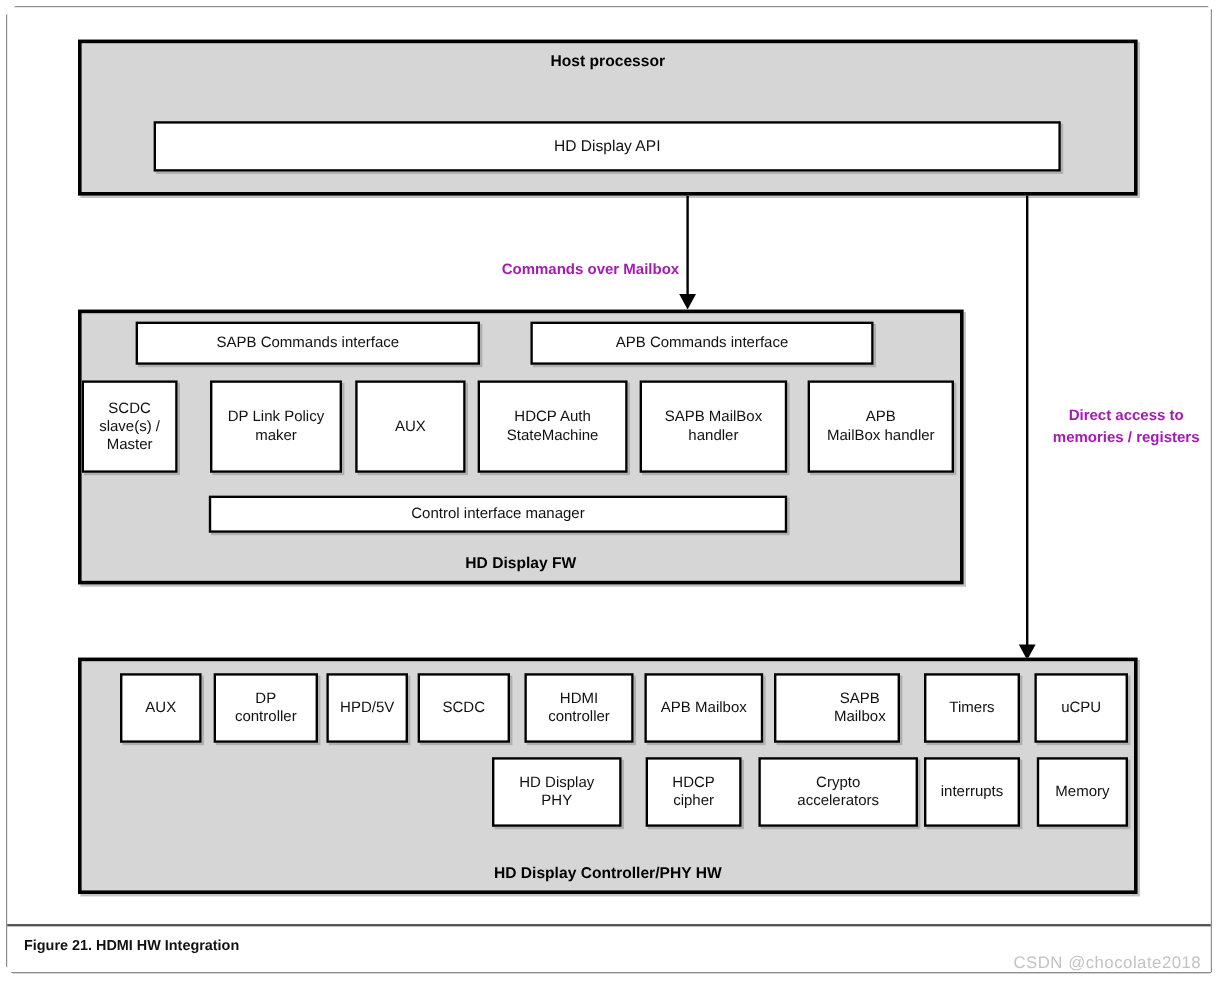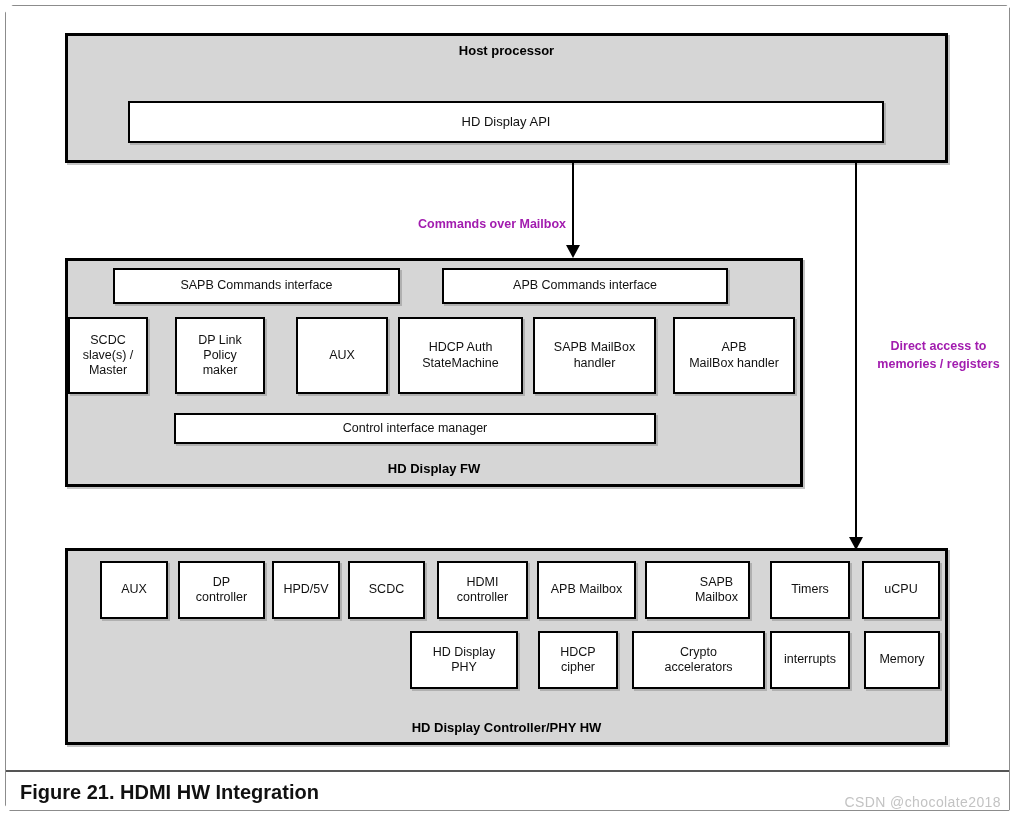--- a/index.html
+++ b/index.html
@@ -92,21 +92,21 @@
   
   .caption-rule {
     position: absolute;
     left: 6px;
     width: 1003px;
     height: 2px;
     background: #555555;
   }
   .caption-text {
     position: absolute;
-    font-size: 20px;
+    font-size: 12px;
     font-weight: bold;
     color: #111111;
     white-space: nowrap;
   }
   .watermark {
     position: absolute;
     font-size: 14px;
     color: #c3c3c3;
     white-space: nowrap;
     letter-spacing: 0.4px;
@@ -133,21 +133,21 @@
   <div class="arrow-label" style="left:866px; top:357px; width:145px; text-align:center;">memories / registers</div>
 
   <div class="grp" style="left:65px; top:258px; width:738px; height:229px;"></div>
 
   <div class="leafbox" style="left:113px; top:268px; width:287px; height:36px;">SAPB Commands interface</div>
   <div class="leafbox" style="left:442px; top:268px; width:286px; height:36px;">APB Commands interface</div>
 
   <div class="leafbox" style="left:68px; top:317px; width:80px; height:77px; white-space:pre-line;">SCDC
 slave(s) /
 Master</div>
-  <div class="leafbox" style="left:175px; top:317px; width:90px; height:77px; white-space:pre-line;">DP Link Policy
+  <div class="leafbox" style="left:175px; top:317px; width:110px; height:77px; white-space:pre-line;">DP Link Policy
 maker</div>
   <div class="leafbox" style="left:296px; top:317px; width:92px; height:77px; white-space:pre-line;">AUX</div>
   <div class="leafbox" style="left:398px; top:317px; width:125px; height:77px; white-space:pre-line;">HDCP Auth
 StateMachine</div>
   <div class="leafbox" style="left:533px; top:317px; width:123px; height:77px; white-space:pre-line;">SAPB MailBox
 handler</div>
   <div class="leafbox" style="left:673px; top:317px; width:122px; height:77px; white-space:pre-line;">APB
 MailBox handler</div>
 
   <div class="leafbox" style="left:174px; top:413px; width:482px; height:31px;">Control interface manager</div>

